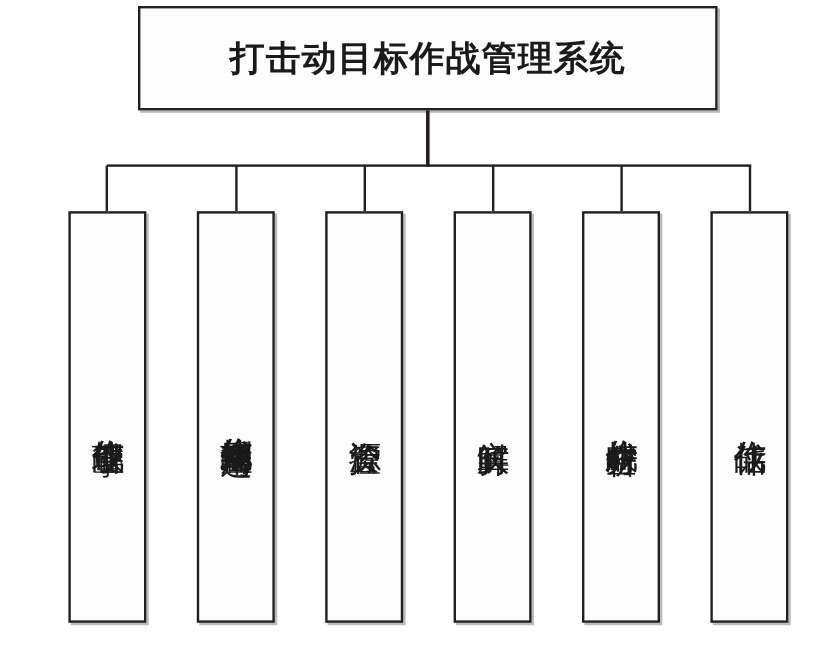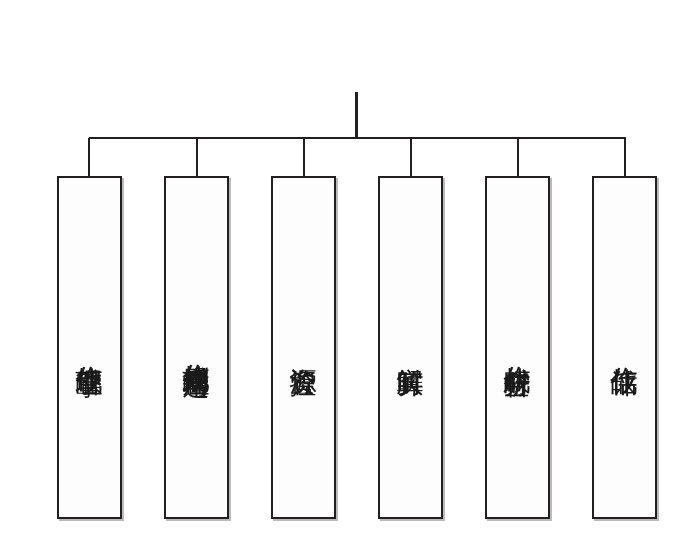--- a/index.html
+++ b/index.html
@@ -98,20 +98,23 @@
     line-height: 1.08;
     letter-spacing: 1px;
     white-space: nowrap;
   }
 </style>
 </head>
 <body>
 
 <div id="diagram-canvas">
 
+  <div class="root-node">
+    <span class="root-label">打击动目标作战管理系统</span>
+  </div>
 
   <div class="connector stem-vertical"></div>
 
   <div class="connector bus-horizontal"></div>
 
   <div class="connector drop drop-1"></div>
   <div class="connector drop drop-2"></div>
   <div class="connector drop drop-3"></div>
   <div class="connector drop drop-4"></div>
   <div class="connector drop drop-5"></div>

